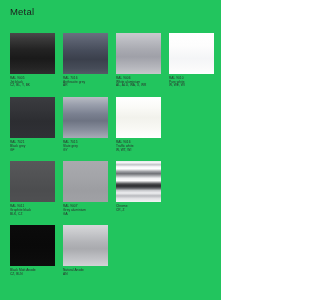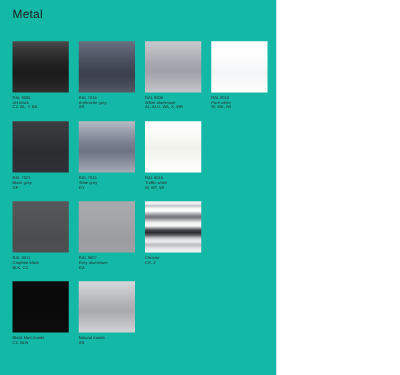--- a/index.html
+++ b/index.html
@@ -13,21 +13,21 @@
     height: 300px;
     overflow: hidden;
     font-family: "Liberation Sans", sans-serif;
     color: #1a1a1a;
     position: relative;
   }
   .page {
     width: 221px;
     height: 300px;
     position: relative;
-    background: #14b8a6;
+    background: #22c55e;
     box-sizing: border-box;
   }
   .page-title {
     position: absolute;
     left: 10px;
     top: 6px;
     font-size: 9.5px;
     font-weight: 400;
     color: #1c1c1c;
     letter-spacing: 0.2px;

